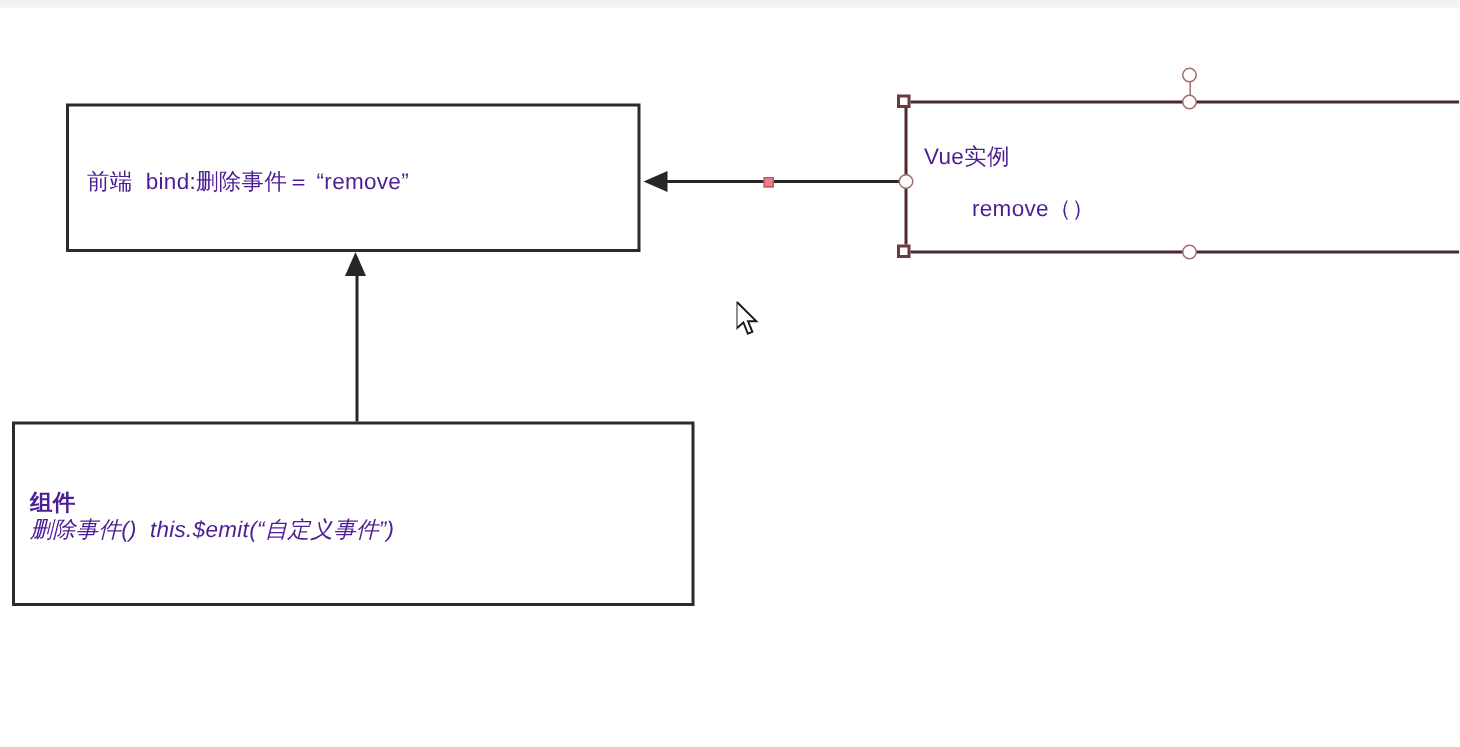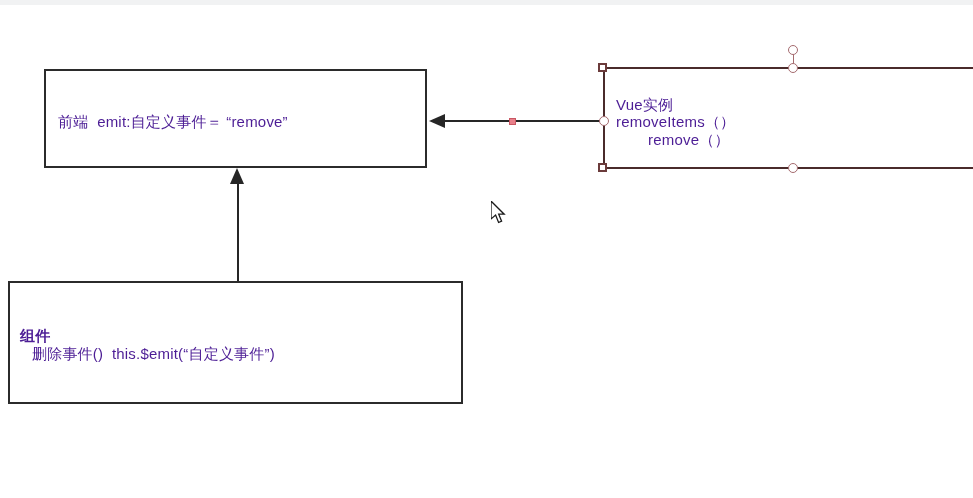--- a/index.html
+++ b/index.html
@@ -117,39 +117,38 @@
   }
 </style>
 </head>
 <body>
 
 <div id="canvas">
 
   <div class="top-strip"></div>
 
   <div class="shape-box" style="left:44px; top:69px; width:383px; height:99px;"></div>
-  <div class="shape-text" style="left:58px; top:113px; width:360px;">前端  emit:自定义事件＝ “remove”</div>
+  <div class="shape-text" style="left:58px; top:113px; width:360px;">前端  bind:删除事件＝ “remove”</div>
 
   <div class="shape-box" style="left:8px; top:281px; width:455px; height:123px;"></div>
   <div class="shape-text" style="left:20px; top:327px;font-weight:bold;">组件</div>
-  <div class="shape-text" style="left:32px; top:345px;">删除事件()  this.$emit(“自定义事件”)</div>
+  <div class="shape-text" style="left:20px; top:345px;font-style:italic;">删除事件()  this.$emit(“自定义事件”)</div>
 
   <div class="conn-line-v" style="left:237px; top:181px; height:100px;"></div>
   <div class="arrowhead-up" style="left:230px; top:168px;"></div>
 
   <div class="conn-line-h" style="left:443px; top:120px; width:161px;"></div>
   <div class="arrowhead-left" style="left:429px; top:114px;"></div>
   <div class="conn-midpoint" style="left:509px; top:118px;"></div>
 
   <div class="sel-border-t" style="left:602px; top:67px; width:371px;"></div>
   <div class="sel-border-b" style="left:602px; top:167px; width:371px;"></div>
   <div class="sel-border-l" style="left:603px; top:67px; height:102px;"></div>
 
   <div class="shape-text" style="left:616px; top:96px;">Vue实例</div>
-  <div class="shape-text" style="left:616px; top:113px;">removeItems（）</div>
   <div class="shape-text" style="left:648px; top:131px;">remove（）</div>
 
   <div class="rot-stem" style="left:793px; top:52px; height:16px;"></div>
   <div class="handle-circ" style="left:788px; top:45px;"></div>
 
   <div class="handle-sq" style="left:598px; top:63px;"></div>
   <div class="handle-sq" style="left:598px; top:163px;"></div>
 
   <div class="handle-circ" style="left:788px; top:63px;"></div>
   <div class="handle-circ" style="left:788px; top:163px;"></div>

